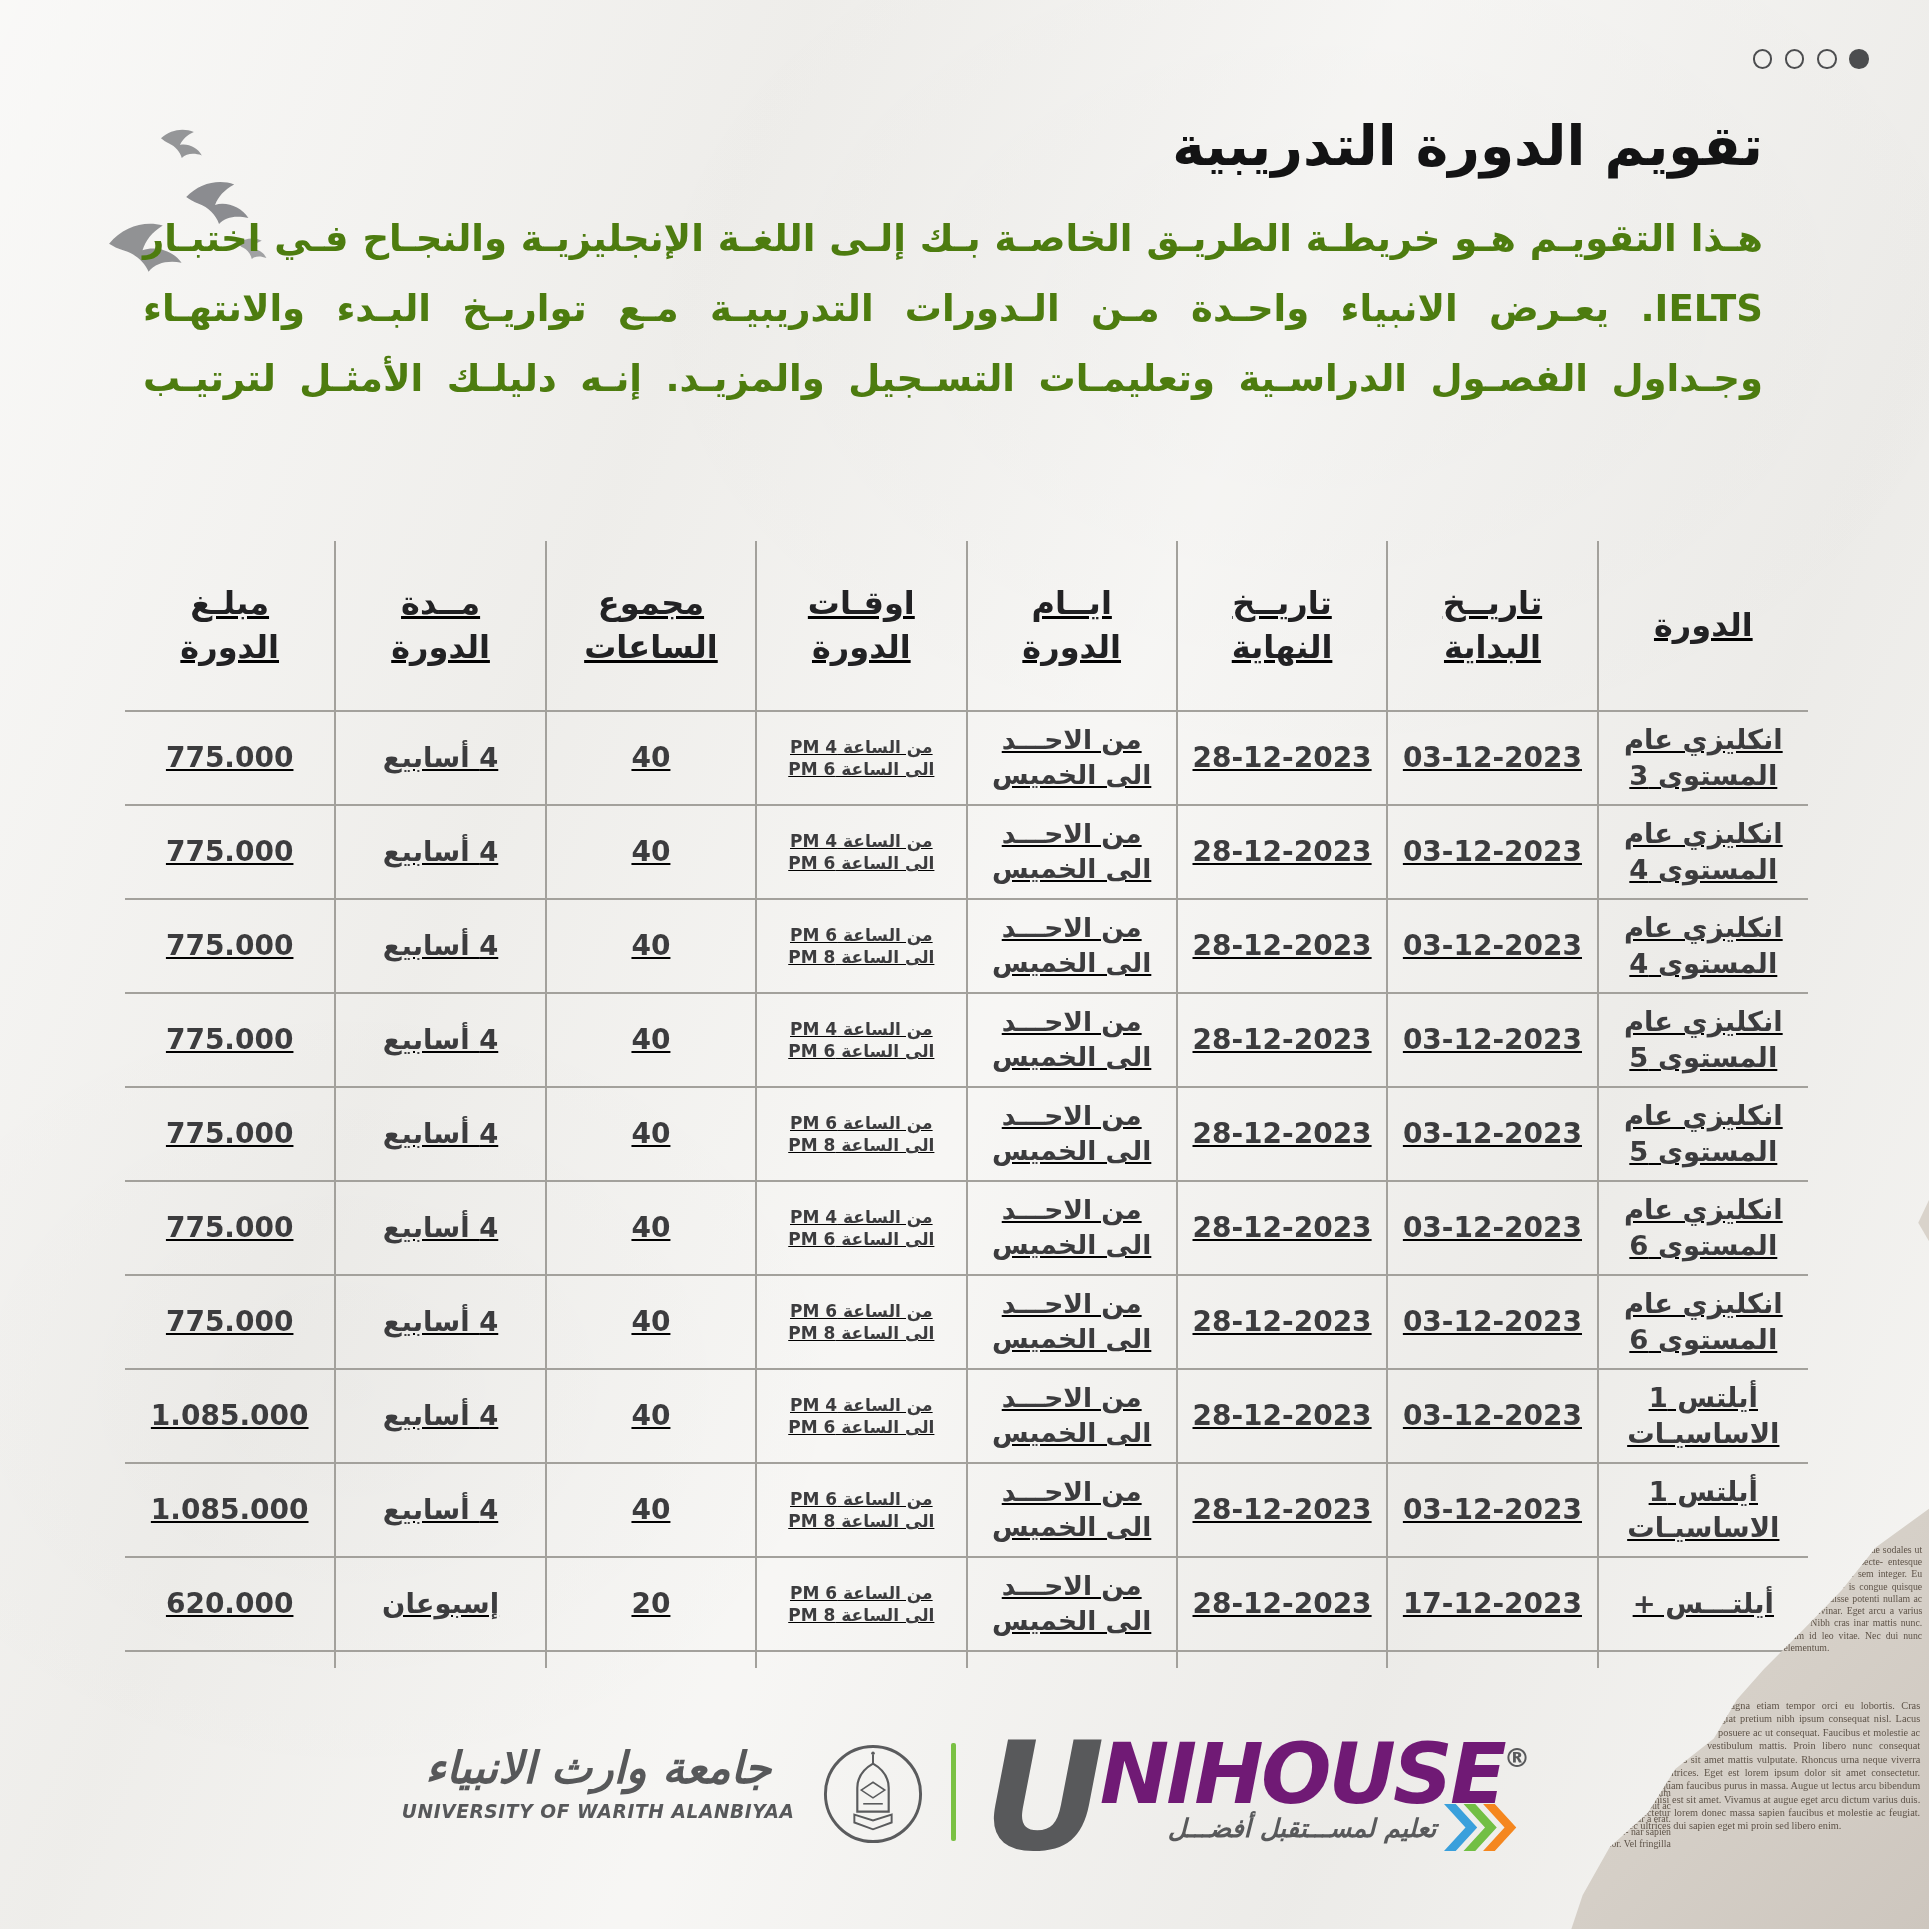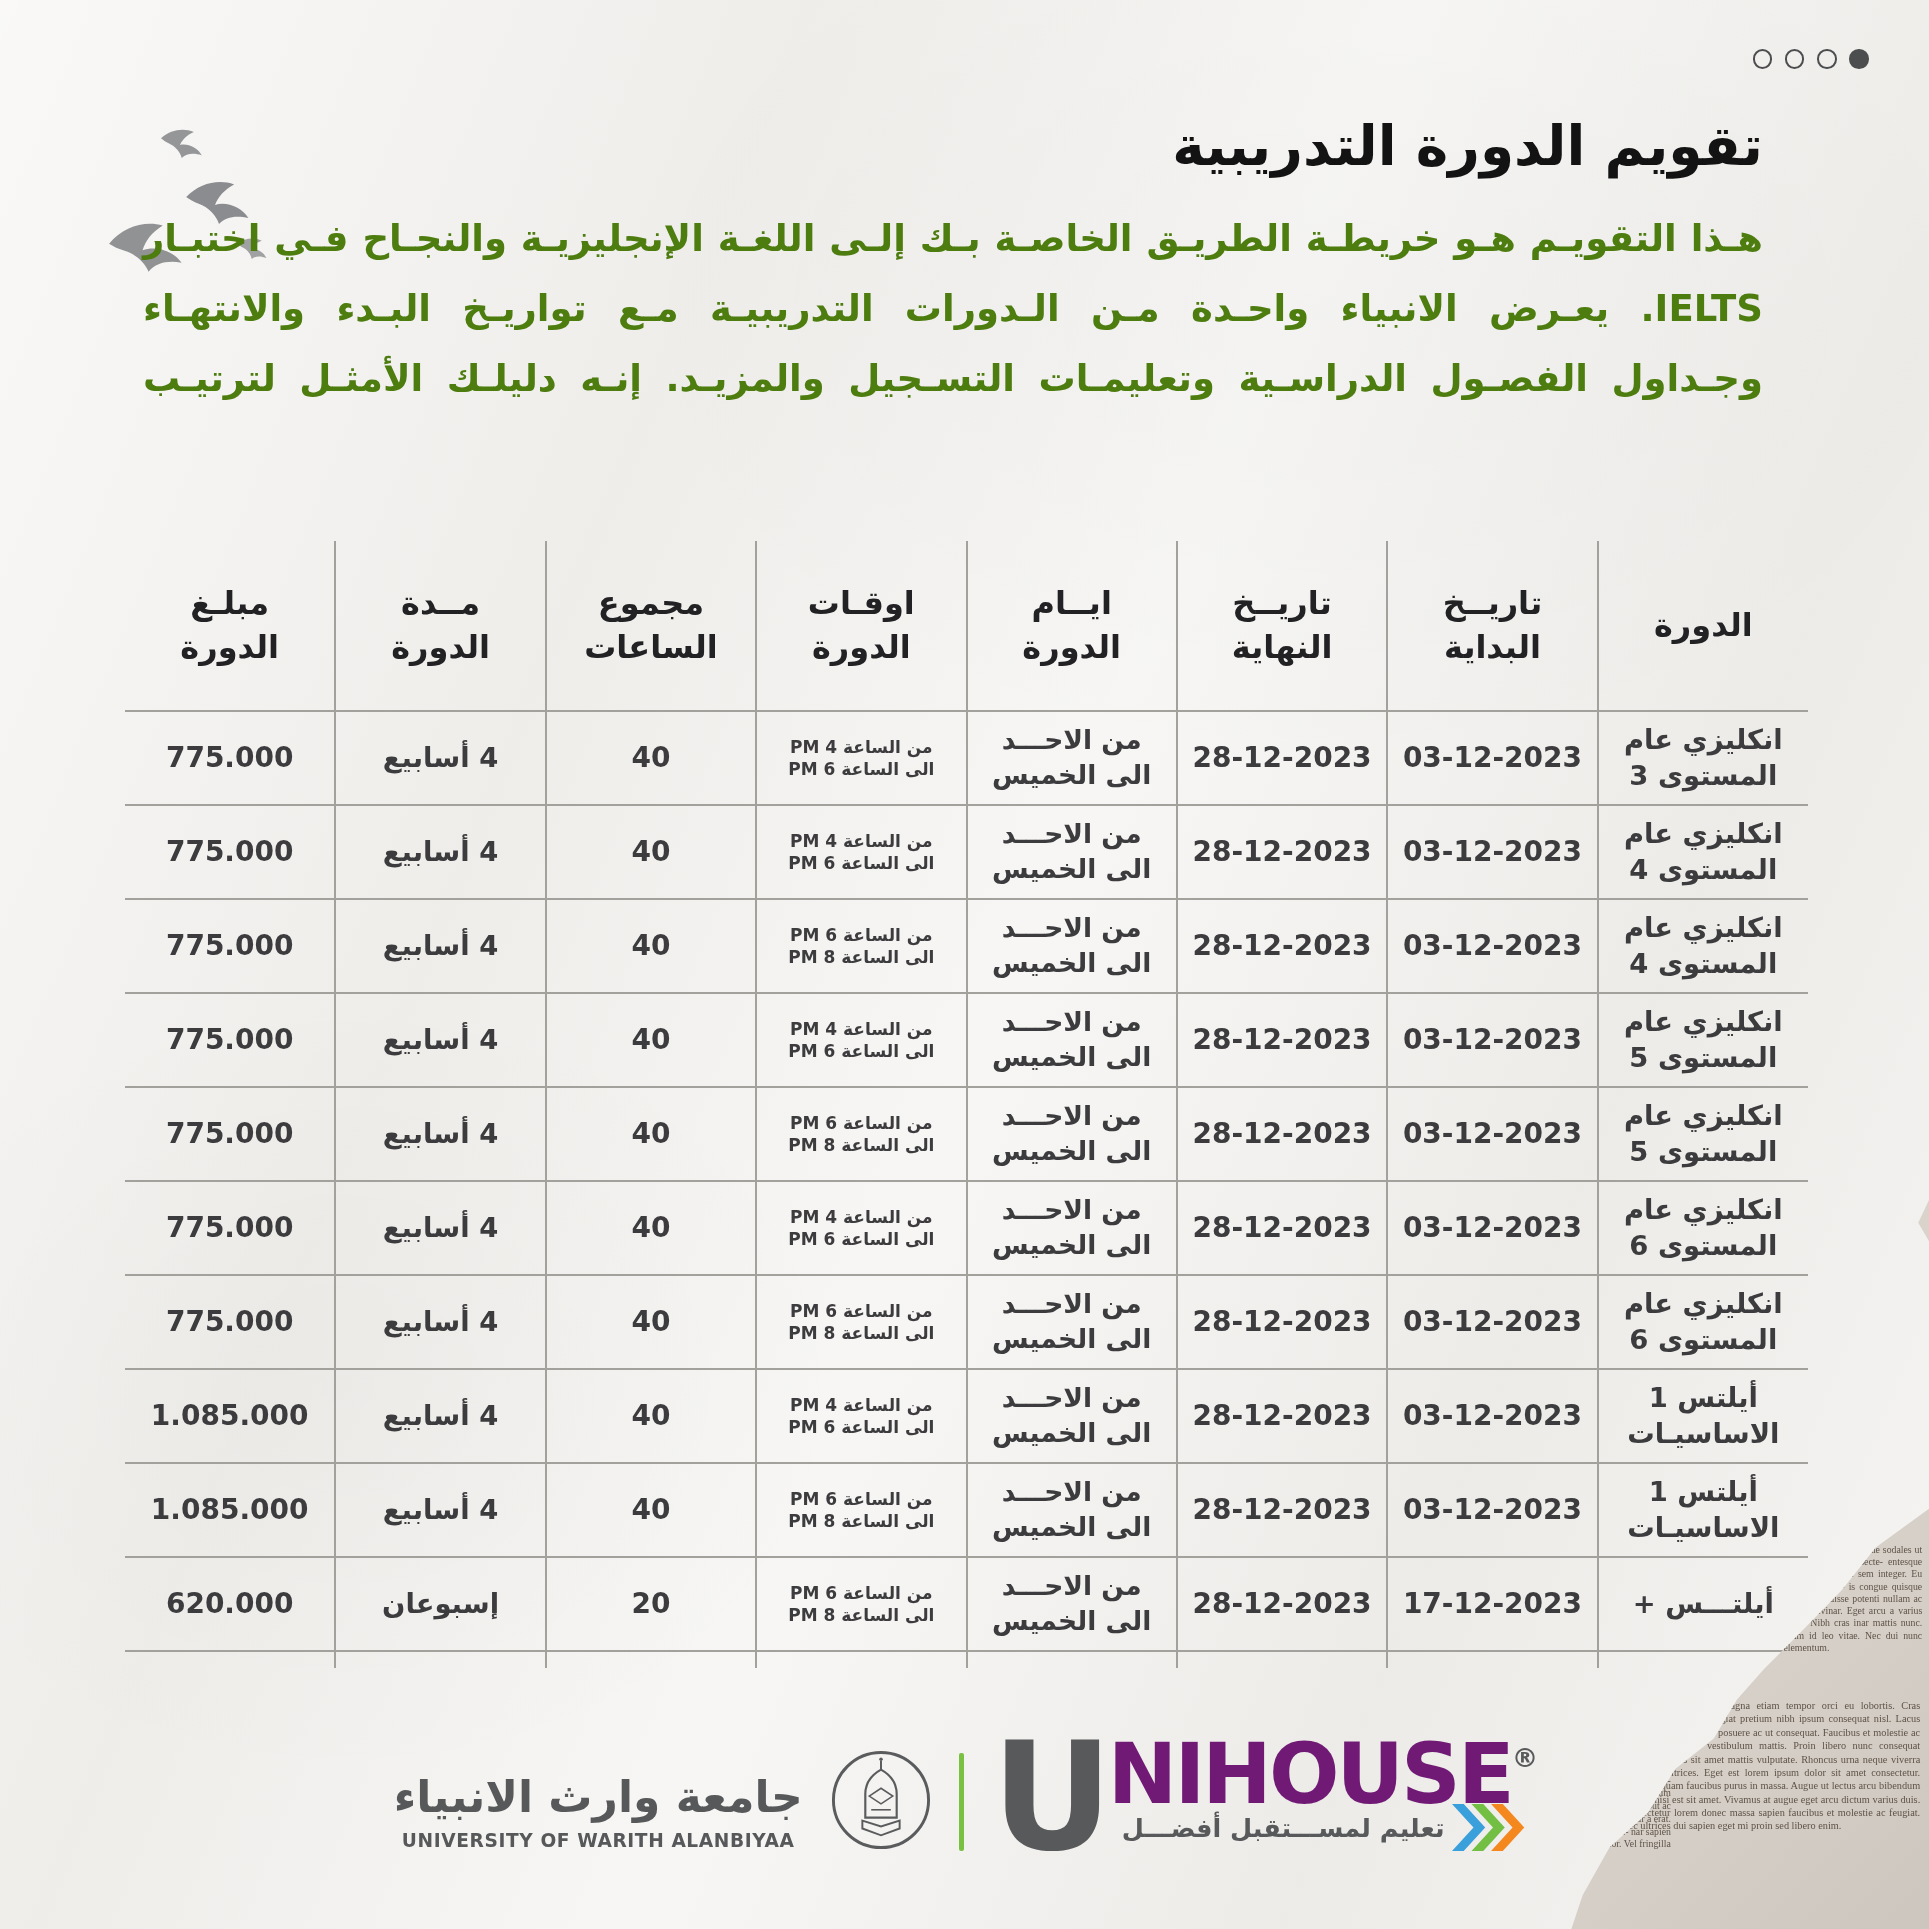--- a/index.html
+++ b/index.html
@@ -27,40 +27,40 @@
   
   .content{position:absolute;right:167px;left:143px;top:114px;direction:rtl;z-index:3;}
   .page-title{margin:0 0 25.5px 0;font-size:55px;font-weight:bold;color:#131314;text-align:right;letter-spacing:0;}
   .intro-line{font-size:37px;font-weight:bold;color:#4d7c0f;line-height:70px;
     text-align:justify;text-align-last:justify;white-space:normal;}
   .intro-line.last{text-align:right;text-align-last:right;}
 
   
   table.course-table{
     position:absolute;left:125px;top:541px;width:1683px;z-index:3;
-    border-collapse:collapse;direction:rtl;table-layout:fixed;
+    border-collapse:collapse;direction:rtl;table-layout:fixed;text-decoration:underline;
   }
   .course-table tr > *:not(:first-child){border-right:2px solid #a3a19c;}
   .course-table tbody tr{border-top:2px solid #a3a19c;}
   .course-table th{
     height:167px;vertical-align:middle;text-align:center;
     font-size:32px;line-height:1.35;font-weight:bold;color:#222224;white-space:pre-line;
   }
   .course-table td{
     height:90px;vertical-align:middle;text-align:center;
     font-size:27.4px;line-height:1.32;font-weight:bold;color:#3c3c3e;white-space:pre-line;
   }
   .course-table td.col-times{font-size:17px;}
   .course-table td.col-days{font-size:26.5px;margin-top:32px;}
   .course-table td.col-start,.course-table td.col-end{font-size:28px;direction:ltr;}
   .course-table td.col-price,.course-table td.col-hours{font-size:28px;}
   .course-table tr.stub td{height:13.7px;}
 
   
-  .footer{position:absolute;top:1743px;left:0;right:0;display:flex;justify-content:center;align-items:flex-end;gap:27.4px;z-index:3;}
+  .footer{position:absolute;top:1743px;left:0;right:0;display:flex;justify-content:center;align-items:flex-start;gap:27.4px;z-index:3;font-style:italic;}
   .uni-text{text-align:center;color:#57585a;}
   .uni-name-ar{font-size:44px;font-weight:bold;line-height:1.15;}
   .uni-name-en{font-size:18.6px;font-weight:bold;letter-spacing:0.6px;margin-top:7.8px;}
   .seal{width:102px;height:102px;}
   .divider{width:4.9px;height:98px;background:#7ac143;border-radius:2px;}
   .uh{display:flex;flex-direction:column;align-items:flex-end;}
   .uh-word{display:flex;align-items:flex-start;}
   .uh-u{font-size:149px;line-height:110px;font-weight:bold;color:#58595b;letter-spacing:-4.9px;}
   .uh-rest{font-size:83px;line-height:63px;font-weight:bold;color:#701a75;letter-spacing:-2.9px;}
   .uh-reg{font-size:26.5px;line-height:29px;font-weight:bold;color:#58595b;margin-right:-2px;}

